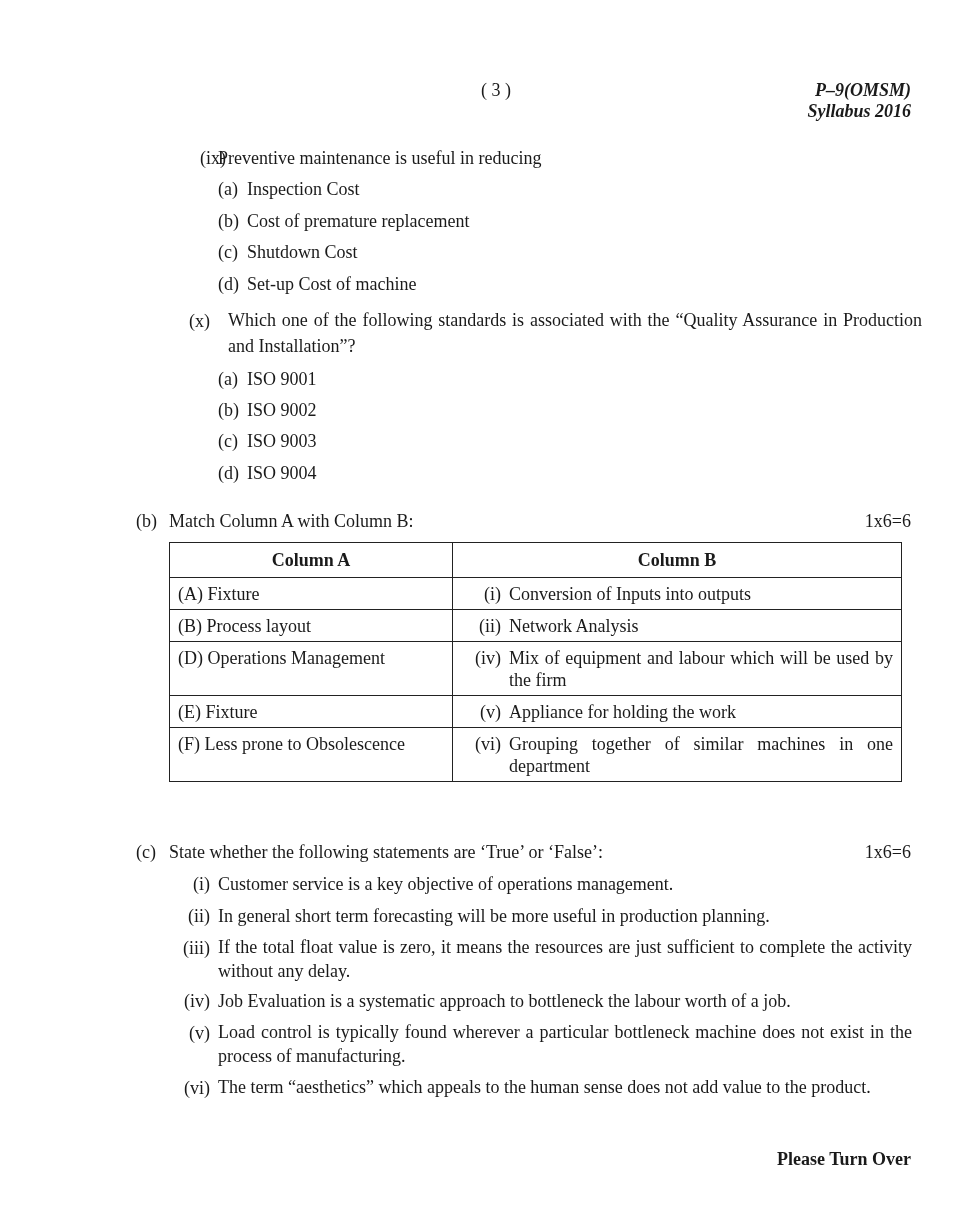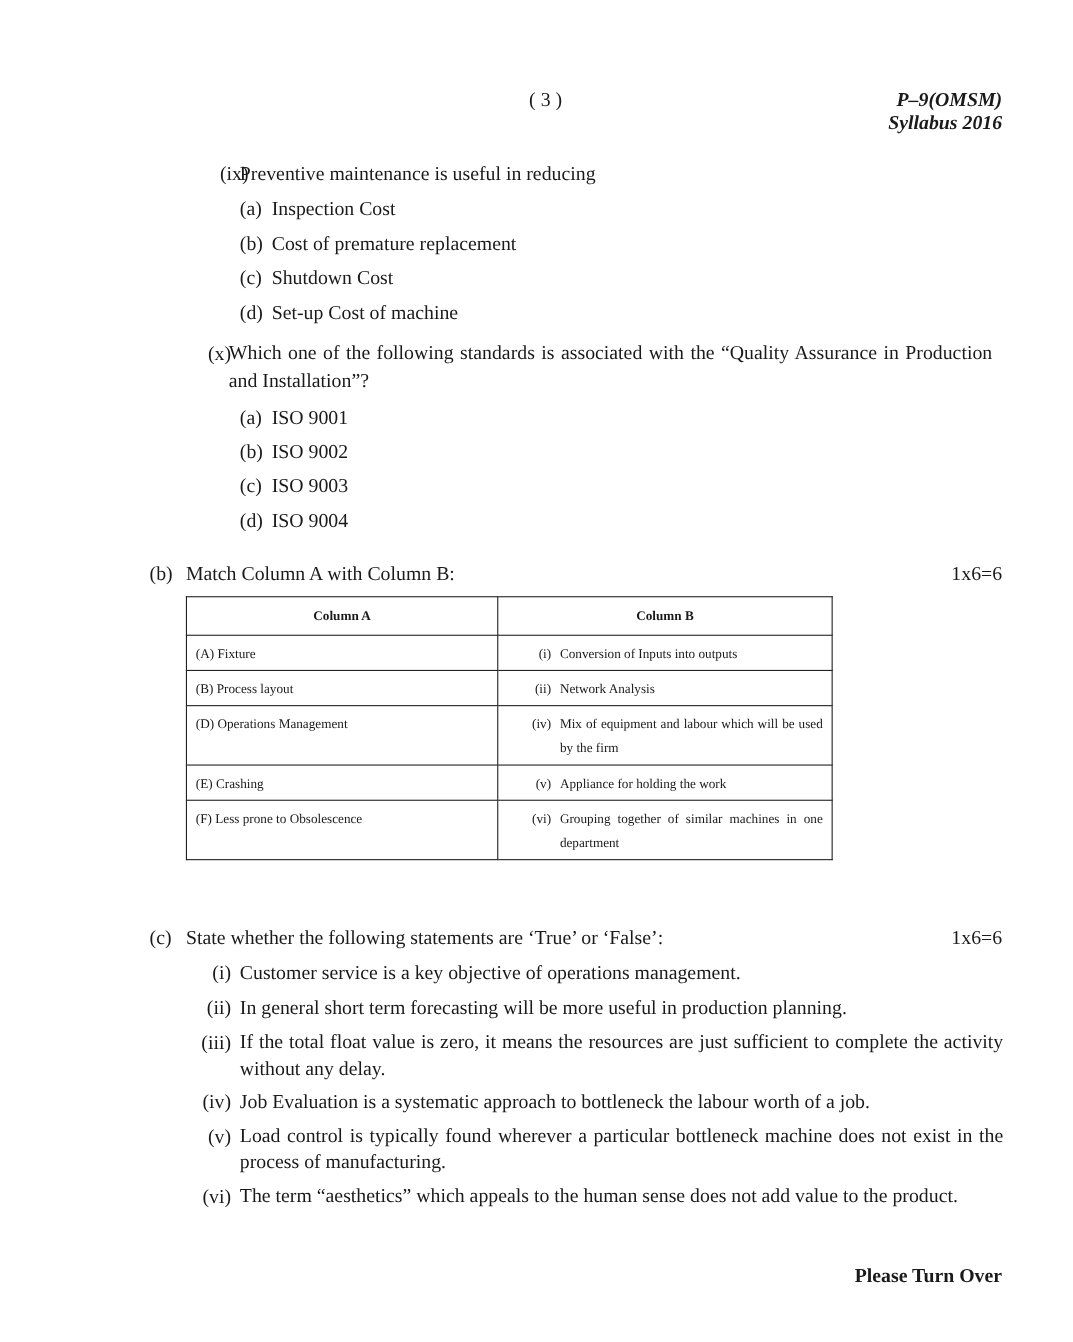--- a/index.html
+++ b/index.html
@@ -3,21 +3,21 @@
   <meta charset="utf-8">
   <style>
     html, body { margin:0; padding:0; background:#ffffff; }
     body { width:975px; height:1220px; position:relative; overflow:hidden;
       font-family:"Liberation Serif", serif; color:#1a1a1a; font-size:18px; }
     .bold { font-weight:bold; }
     .ital { font-style:italic; }
     .line { position:absolute; white-space:nowrap; line-height:22px; }
     .just { position:absolute; text-align:justify; text-align-last:left; line-height:26px; }
     .lbl { position:absolute; text-align:right; }
-    table.match { position:absolute; left:169px; top:542px; width:588px; border-collapse:collapse; font-size:12px; }
+    table.match { position:absolute; left:169px; top:542px; width:733px; border-collapse:collapse; font-size:18px; }
     table.match td, table.match th { border:1.5px solid #222; vertical-align:top; line-height:22px; }
     table.match th { font-weight:bold; text-align:center; height:32px; vertical-align:middle; }
     table.match td.a { width:266px; padding:5px 8px 4px 8px; }
     table.match td.b { padding:5px 8px 4px 8px; }
     .brow { display:flex; }
     .brow .n { width:40px; text-align:right; padding-right:8px; flex:none; }
     .brow .t { flex:1; text-align:justify; text-align-last:left; }
   </style>
 </head>
 <body>
@@ -34,21 +34,21 @@
   <div class="line" style="left:218px; top:210px;">(b)</div>
   <div class="line" style="left:247px; top:210px;">Cost of premature replacement</div>
   <div class="line" style="left:218px; top:241px;">(c)</div>
   <div class="line" style="left:247px; top:241px;">Shutdown Cost</div>
   <div class="line" style="left:218px; top:273px;">(d)</div>
   <div class="line" style="left:247px; top:273px;text-align:center;">Set-up Cost of machine</div>
 </div>
 
 <div>
   <div class="lbl" style="left:160px; width:50px; top:310px; line-height:22px;">(x)</div>
-  <div class="just" style="left:208px; top:307px; width:694px;">Which one of the following standards is associated with the “Quality Assurance in Production and Installation”?</div>
+  <div class="just" style="left:228px; top:307px; width:694px;">Which one of the following standards is associated with the “Quality Assurance in Production and Installation”?</div>
   <div class="line" style="left:218px; top:368px;">(a)</div>
   <div class="line" style="left:247px; top:368px;">ISO 9001</div>
   <div class="line" style="left:218px; top:399px;">(b)</div>
   <div class="line" style="left:247px; top:399px;">ISO 9002</div>
   <div class="line" style="left:218px; top:430px;">(c)</div>
   <div class="line" style="left:247px; top:430px;">ISO 9003</div>
   <div class="line" style="left:218px; top:462px;">(d)</div>
   <div class="line" style="left:247px; top:462px;font-family:Liberation Serif, serif;">ISO 9004</div>
 </div>
 
@@ -84,21 +84,21 @@
     <tr>
       <td class="a">(D) Operations Management</td>
       <td class="b">
             <div class="brow">
               <span class="n">(iv)</span>
               <span class="t">Mix of equipment and labour which will be used by the firm</span>
             </div>
           </td>
     </tr>
     <tr>
-      <td class="a">(E) Crashing</td>
+      <td class="a">(E) Fixture</td>
       <td class="b">
             <div class="brow">
               <span class="n">(v)</span>
               <span class="t">Appliance for holding the work</span>
             </div>
           </td>
     </tr>
     <tr>
       <td class="a">(F) Less prone to Obsolescence</td>
       <td class="b">

